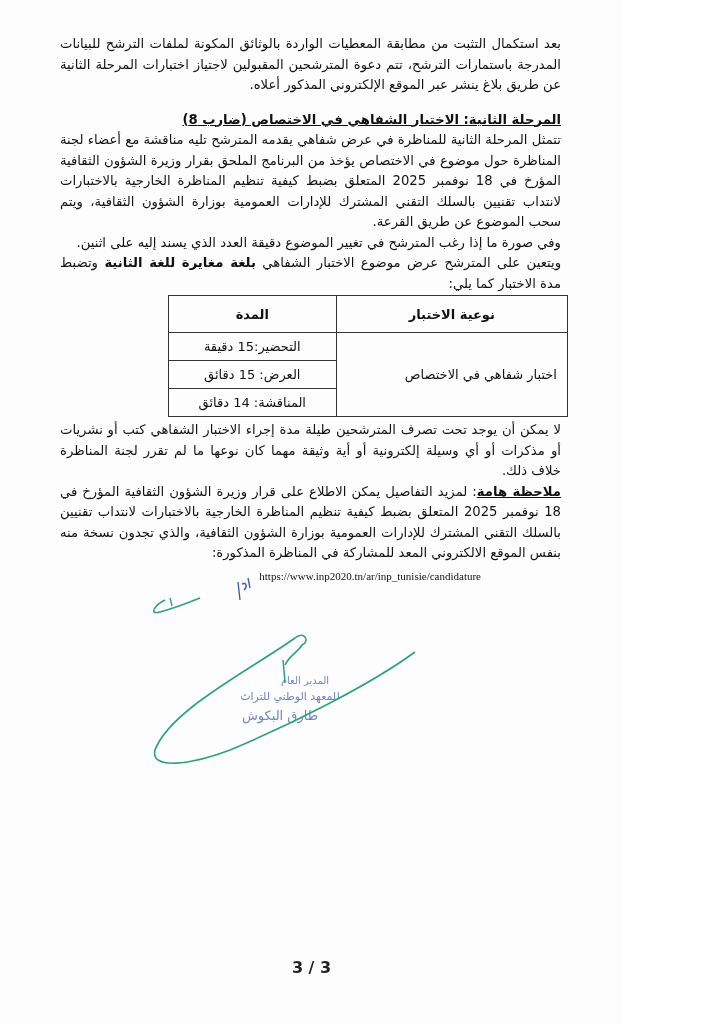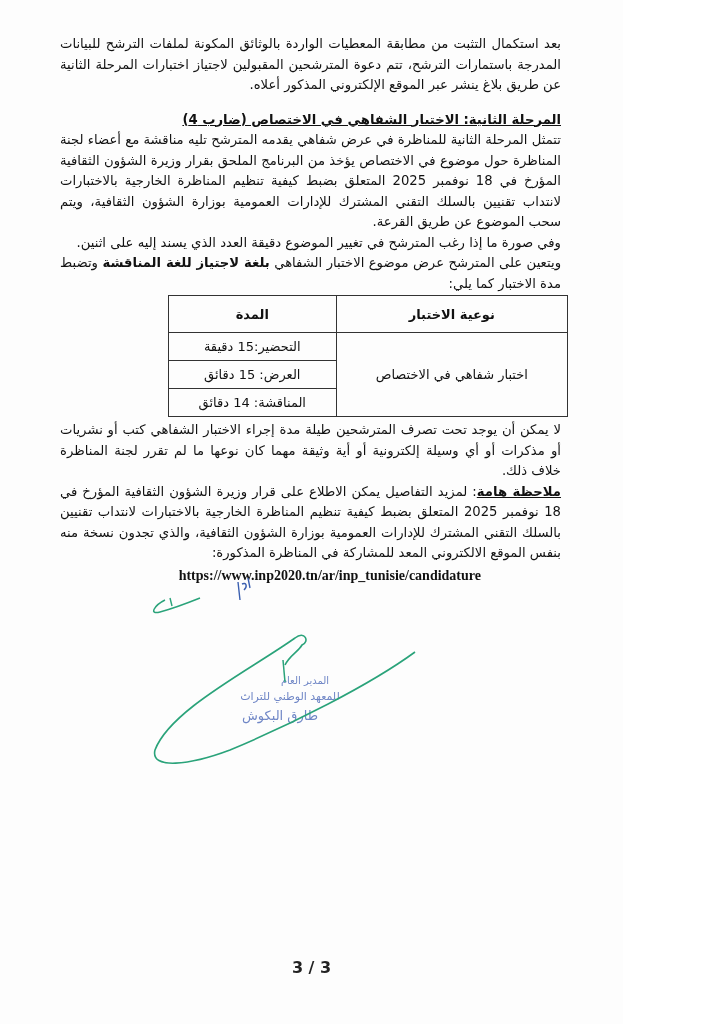--- a/index.html
+++ b/index.html
@@ -19,43 +19,43 @@
   .note-label { font-weight: bold; text-decoration: underline; }
   table.dur {
     position: absolute; top: 295px; left: 168px; width: 400px;
     border-collapse: collapse; direction: rtl; font-size: 13px;
   }
   table.dur td, table.dur th {
     border: 1px solid #333; height: 27px; padding: 0 10px;
   }
   table.dur th { font-weight: bold; text-align: center; height: 36px; }
   table.dur td.dur-cell { text-align: center; width: 42%; }
-  table.dur td.type-cell { text-align: center; width: 58%; }
+  table.dur td.type-cell { width: 58%; }
   .lower { position: absolute; left: 60px; right: 62px; top: 420px; direction: rtl; text-align: justify; font-size: 13.2px; line-height: 20.5px; }
   .lower p { margin: 0; }
   .url {
     direction: ltr; text-align: right; font-family: "Liberation Serif", serif;
-    font-weight: bold; font-size: 14px; margin-top: 2px !important; padding-right: 80px;
+    font-weight: normal; font-size: 11px; margin-top: 2px !important; padding-right: 80px;
   }
   .sig { position: absolute; left: 130px; top: 560px; width: 320px; height: 220px; }
   .page-num {
     position: absolute; left: 0; right: 0; top: 958px; text-align: center;
     font-family: "DejaVu Sans", sans-serif; font-weight: bold; font-size: 16px; color: #222;
   }
 </style>
 </head>
 <body>
 
 <div class="page">
   <div class="content">
     <p class="para1">بعد استكمال التثبت من مطابقة المعطيات الواردة بالوثائق المكونة لملفات الترشح للبيانات المدرجة باستمارات الترشح، تتم دعوة المترشحين المقبولين لاجتياز اختبارات المرحلة الثانية عن طريق بلاغ ينشر عبر الموقع الإلكتروني المذكور أعلاه.</p>
-    <p class="section-title">المرحلة الثانية: الاختبار الشفاهي في الاختصاص (ضارب 4)</p>
+    <p class="section-title">المرحلة الثانية: الاختبار الشفاهي في الاختصاص (ضارب 8)</p>
     <p>تتمثل المرحلة الثانية للمناظرة في عرض شفاهي يقدمه المترشح تليه مناقشة مع أعضاء لجنة المناظرة حول موضوع في الاختصاص يؤخذ من البرنامج الملحق بقرار وزيرة الشؤون الثقافية المؤرخ في 18 نوفمبر 2025 المتعلق بضبط كيفية تنظيم المناظرة الخارجية بالاختبارات لانتداب تقنيين بالسلك التقني المشترك للإدارات العمومية بوزارة الشؤون الثقافية، ويتم سحب الموضوع عن طريق القرعة.</p>
     <p>وفي صورة ما إذا رغب المترشح في تغيير الموضوع دقيقة العدد الذي يسند إليه على اثنين.</p>
-    <p><span>ويتعين على المترشح عرض موضوع الاختبار الشفاهي </span><span class="bold">بلغة لاجتياز للغة المناقشة</span><span> وتضبط مدة الاختبار كما يلي:</span></p>
+    <p><span>ويتعين على المترشح عرض موضوع الاختبار الشفاهي </span><span class="bold">بلغة مغايرة للغة الثانية</span><span> وتضبط مدة الاختبار كما يلي:</span></p>
   </div>
 
   <table class="dur">
     <tbody>
         <tr>
       <th>نوعية الاختبار</th>
       <th>المدة</th>
     </tr>
     <tr>
       <td class="type-cell" rowspan="3">اختبار شفاهي في الاختصاص</td>

